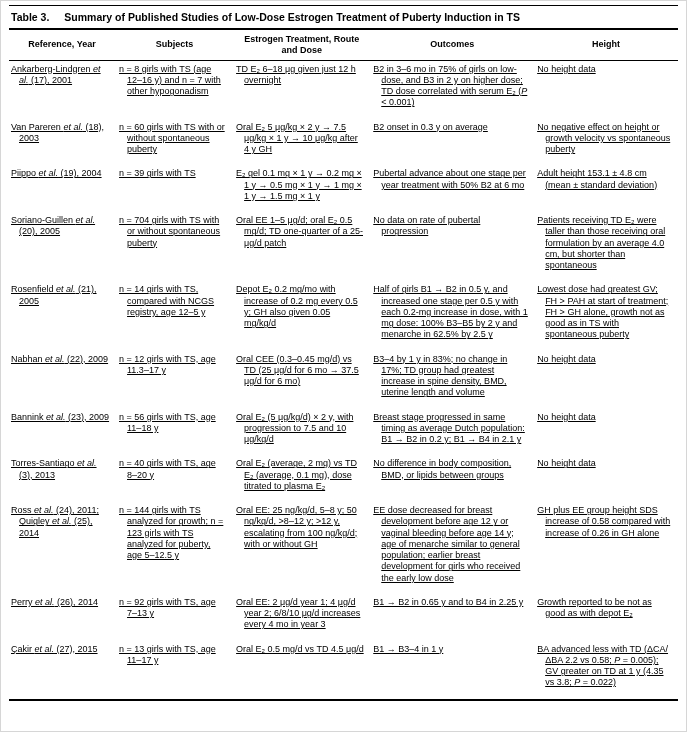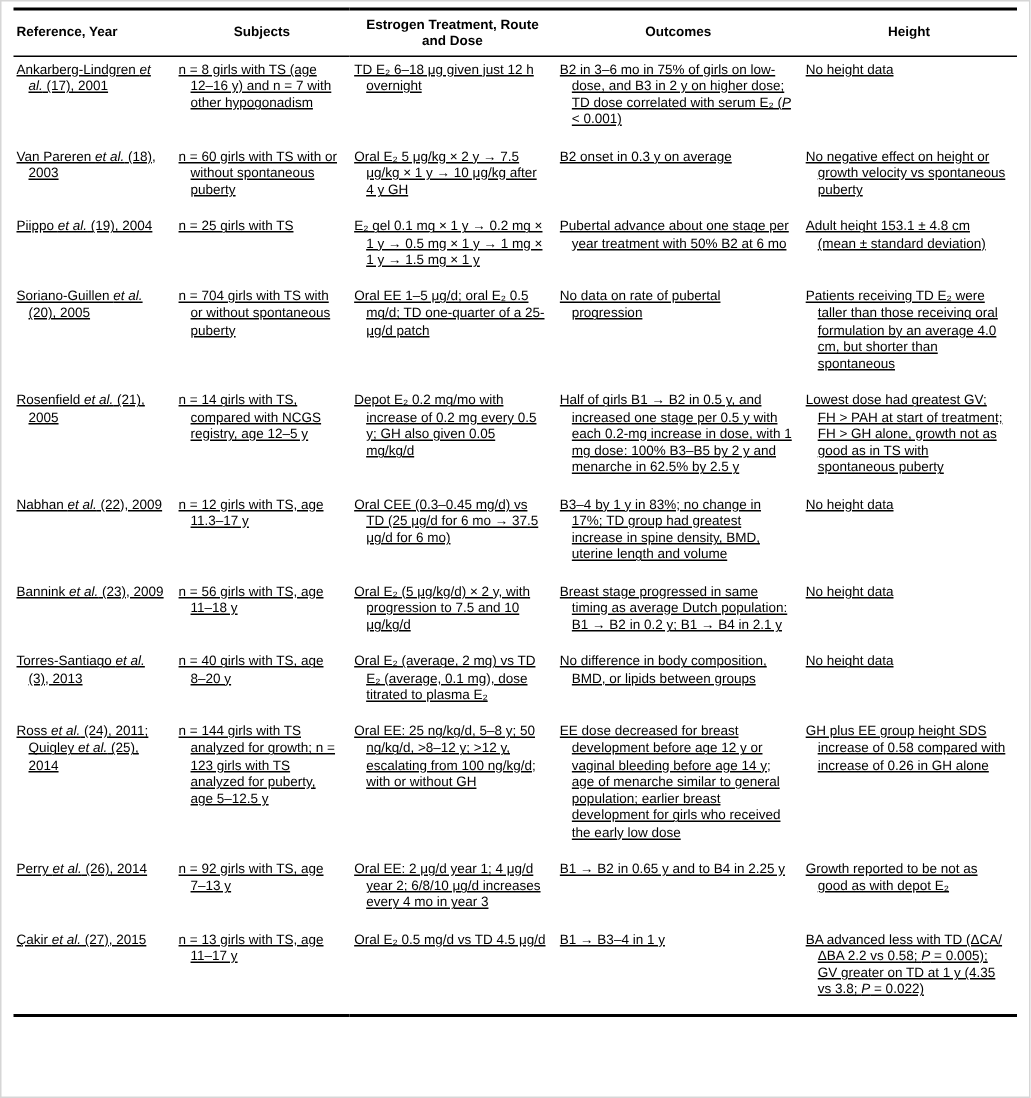--- a/index.html
+++ b/index.html
@@ -33,40 +33,44 @@
   }
   thead th {
     border-bottom: 1px solid #000;
     font-weight: bold;
     font-size: 9px;
     line-height: 1.2;
     text-align: center;
     vertical-align: middle;
     padding: 4px 3px;
   }
-  thead th:first-child { text-align: left; padding-left: 2px; }
+  thead th:first-child { text-align: center; padding-left: 2px; }
   tbody td {
     vertical-align: top;
     font-size: 9px;
     line-height: 1.25;
     padding: 3px 6px 10px 3px;
     text-decoration: underline;
   }
   tbody td:first-child { padding-left: 2px; }
   .cell-text {
     padding-left: 8px;
     text-indent: -8px; 
   }
   i { font-style: italic; }
 </style>
 </head>
 <body>
 
 <div class="page">
 
+  <div class="table-title">
+    <span class="title-label">Table 3.</span>
+    <span class="title-text">Summary of Published Studies of Low-Dose Estrogen Treatment of Puberty Induction in TS</span>
+  </div>
 
   <table>
     <colgroup>
       <col style="width:16%">
       <col style="width:17.5%">
       <col style="width:20.5%">
       <col style="width:24.5%">
       <col style="width:21.5%">
     </colgroup>
     <thead>
@@ -111,21 +115,21 @@
           </td>
           <td>
             <div class="cell-text">No negative effect on height or growth velocity vs spontaneous puberty</div>
           </td>
         </tr>
         <tr>
           <td>
             <div class="cell-text">Piippo <i>et al.</i> (19), 2004</div>
           </td>
           <td>
-            <div class="cell-text">n = 25 girls with TS</div>
+            <div class="cell-text">n = 39 girls with TS</div>
           </td>
           <td>
             <div class="cell-text">E₂ gel 0.1 mg × 1 y → 0.2 mg × 1 y → 0.5 mg × 1 y → 1 mg × 1 y → 1.5 mg × 1 y</div>
           </td>
           <td>
             <div class="cell-text">Pubertal advance about one stage per year treatment with 50% B2 at 6 mo</div>
           </td>
           <td>
             <div class="cell-text">Adult height 153.1 ± 4.8 cm (mean ± standard deviation)</div>
           </td>

